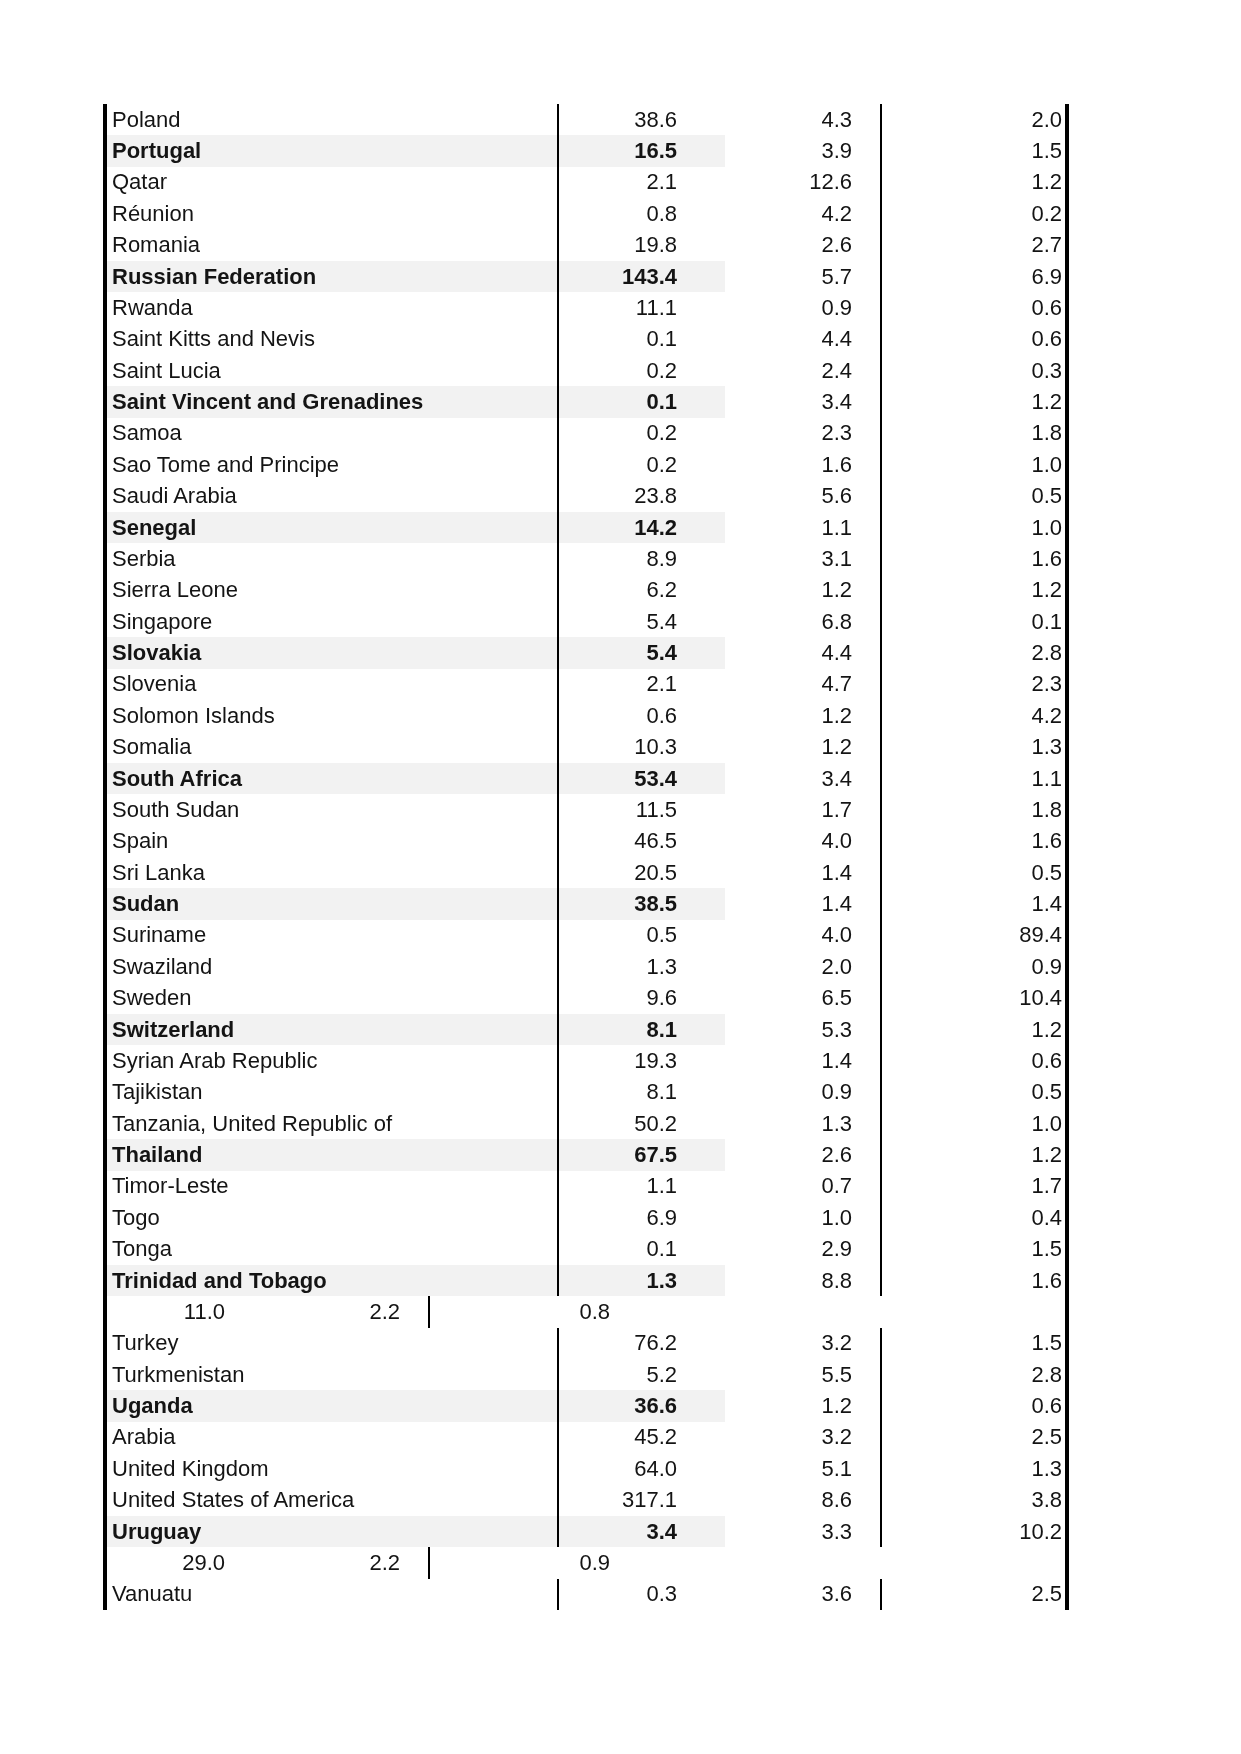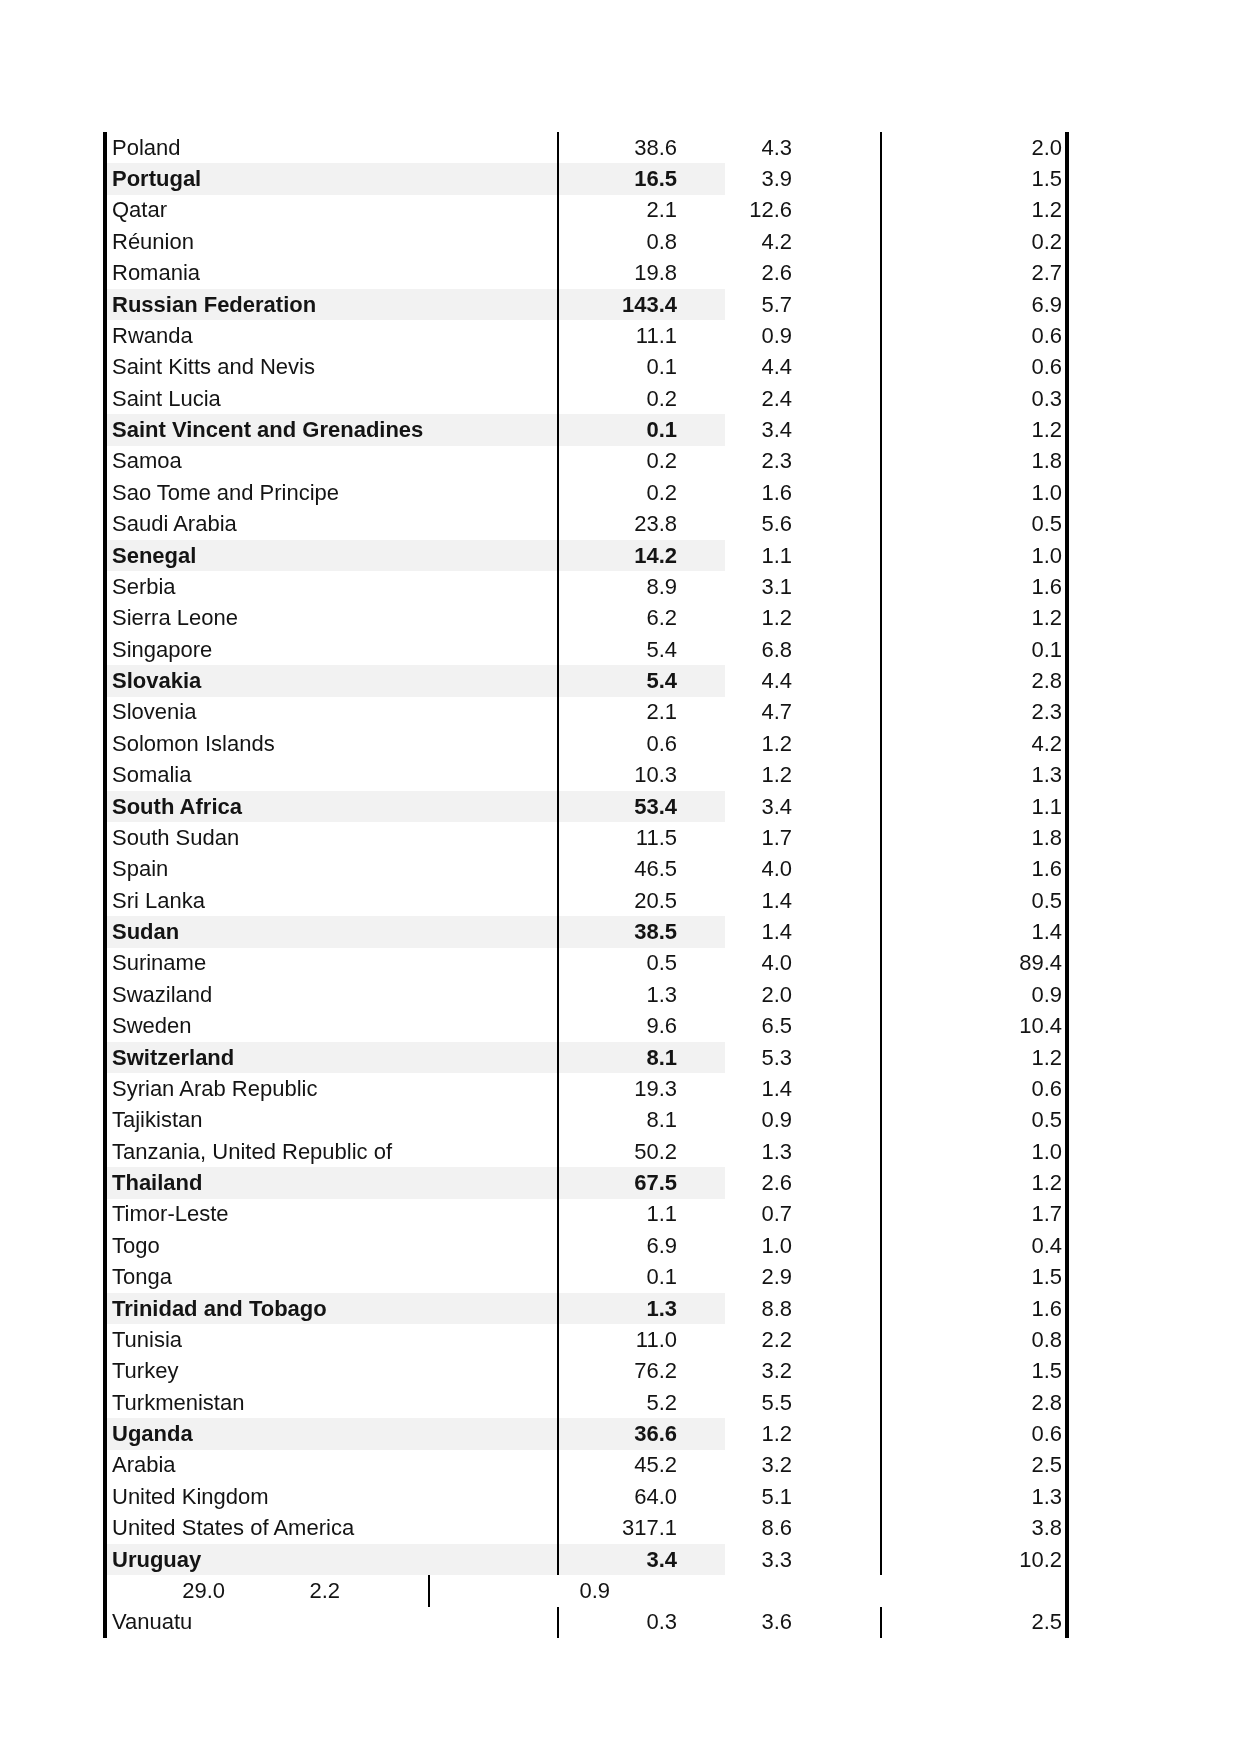--- a/index.html
+++ b/index.html
@@ -19,21 +19,20 @@
   }
   .data-table {
     position: absolute;
     left: 103px;
     top: 104px;
     width: 966px;
     height: 1506px;
     box-sizing: border-box;
     border-left: 4px solid #000000;
     border-right: 4px solid #000000;
-    margin-top: 28px;
   }
   .row {
     display: flex;
     height: 31.375px;
     background: transparent;
   }
   .cell {
     box-sizing: border-box;
     display: flex;
     align-items: center;
@@ -50,21 +49,21 @@
     justify-content: flex-start;
   }
   .cell.n1 {
     width: 166px;
     justify-content: flex-end;
     padding-right: 48px;
   }
   .cell.n2 {
     width: 155px;
     justify-content: flex-end;
-    padding-right: 88px;
+    padding-right: 28px;
   }
   .cell.n3 {
     width: 185px;
     border-left: 2px solid #000000;
     justify-content: flex-end;
     padding-right: 3px;
   }
   .row.band .cell.name,
   .row.band .cell.n1 {
     background: #f2f2f2;
@@ -336,21 +335,20 @@
   </div>
 
   <div class="row band">
     <div class="cell name">Trinidad and Tobago</div>
     <div class="cell n1">1.3</div>
     <div class="cell n2">8.8</div>
     <div class="cell n3">1.6</div>
   </div>
 
   <div class="row">
-    <div class="cell name">Tunisia</div>
     <div class="cell n1">11.0</div>
     <div class="cell n2">2.2</div>
     <div class="cell n3">0.8</div>
   </div>
 
   <div class="row">
     <div class="cell name">Turkey</div>
     <div class="cell n1">76.2</div>
     <div class="cell n2">3.2</div>
     <div class="cell n3">1.5</div>

